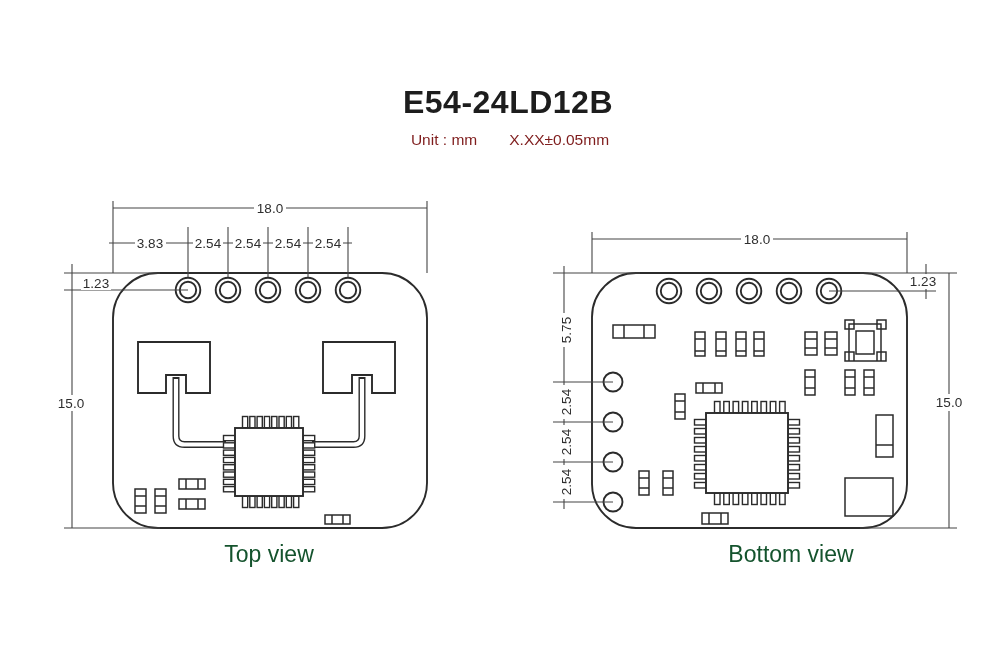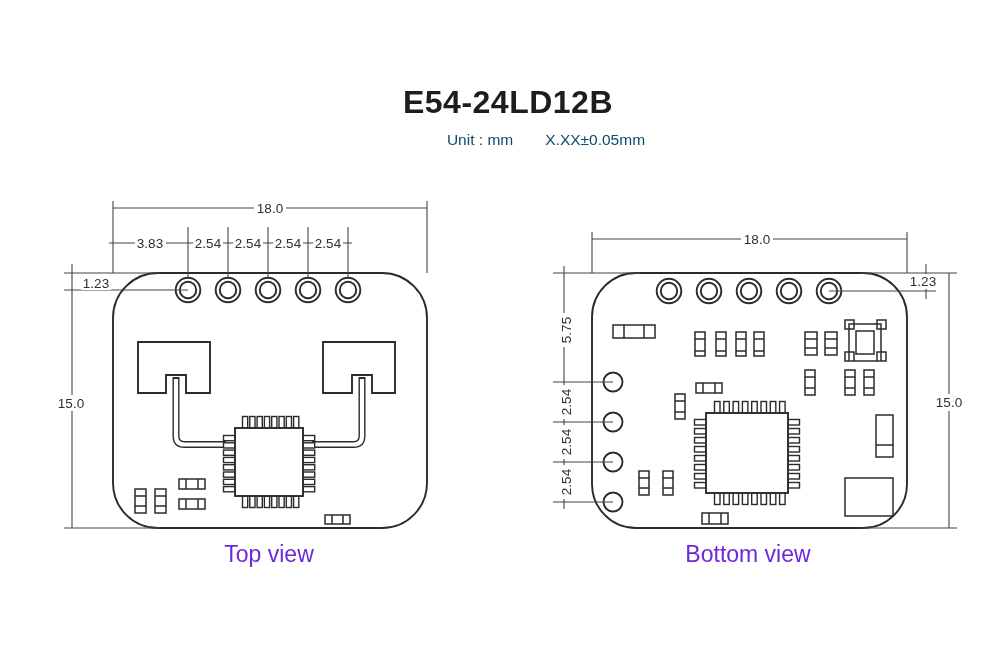--- a/index.html
+++ b/index.html
@@ -2,27 +2,27 @@
 <html><head>
 <meta charset="utf-8">
 <style>
   html,body{margin:0;padding:0;background:#fff;}
   #stage{position:relative;width:1000px;height:668px;background:#ffffff;overflow:hidden;
          font-family:"Liberation Sans",sans-serif;}
   #drawing{position:absolute;left:0;top:0;}
   .title{position:absolute;top:84px;left:508px;transform:translateX(-50%);
          font-size:32px;font-weight:700;letter-spacing:0.5px;color:#1d1d1d;white-space:nowrap;}
   .subtitle{position:absolute;top:131px;left:510px;transform:translateX(-50%);
-            display:flex;gap:0;align-items:baseline;font-size:15.5px;color:#0c4a6e;white-space:nowrap;margin-left:36px;}
+            display:flex;gap:0;align-items:baseline;font-size:15.5px;color:#7f1d1d;white-space:nowrap;}
   .subtitle .seg1{margin-right:32px;}
   .subtitle .seg2{margin-right:14px;}
   .caption{position:absolute;top:541px;transform:translateX(-50%);
-           font-size:23px;color:#6d28d9;white-space:nowrap;}
+           font-size:23px;color:#14532d;white-space:nowrap;}
   .cap-top{left:269px;}
-  .cap-bottom{left:748px;}
+  .cap-bottom{left:791px;}
   
   .ln{fill:none;stroke:#2b2b2b;stroke-width:1.9;}
   .cmp{fill:none;stroke:#2b2b2b;stroke-width:1.5;}
   .trace-b{fill:none;stroke:#2b2b2b;stroke-width:7;}
   .trace-w{fill:none;stroke:#ffffff;stroke-width:4.2;}
   .dim{fill:none;stroke:#454545;stroke-width:1.1;}
   .bg{fill:#ffffff;stroke:none;}
   .dimtxt{fill:#2e2e2e;font-family:"Liberation Sans",sans-serif;font-size:13.5px;
           text-anchor:middle;dominant-baseline:central;}
   .pin{fill:#ffffff;stroke:#2b2b2b;stroke-width:1.4;}

